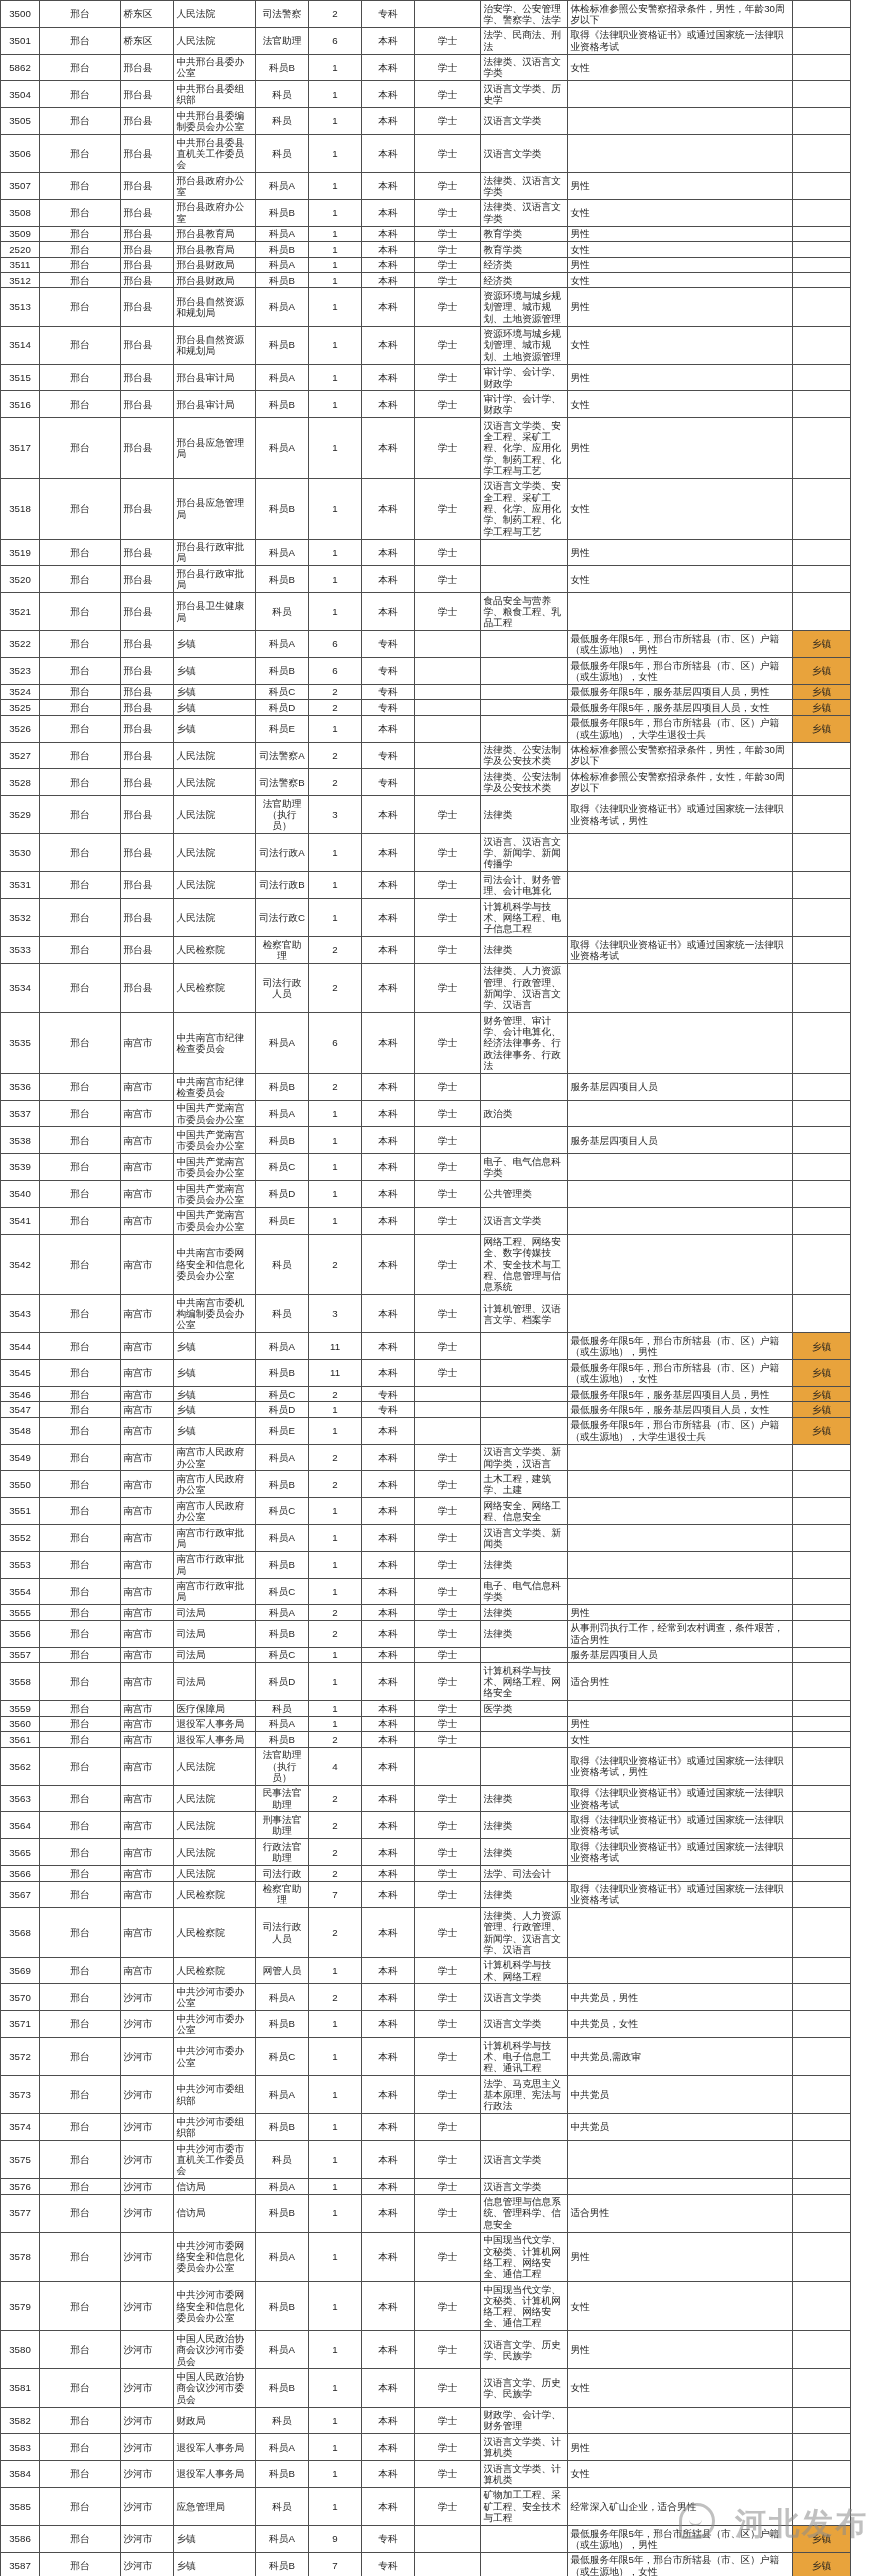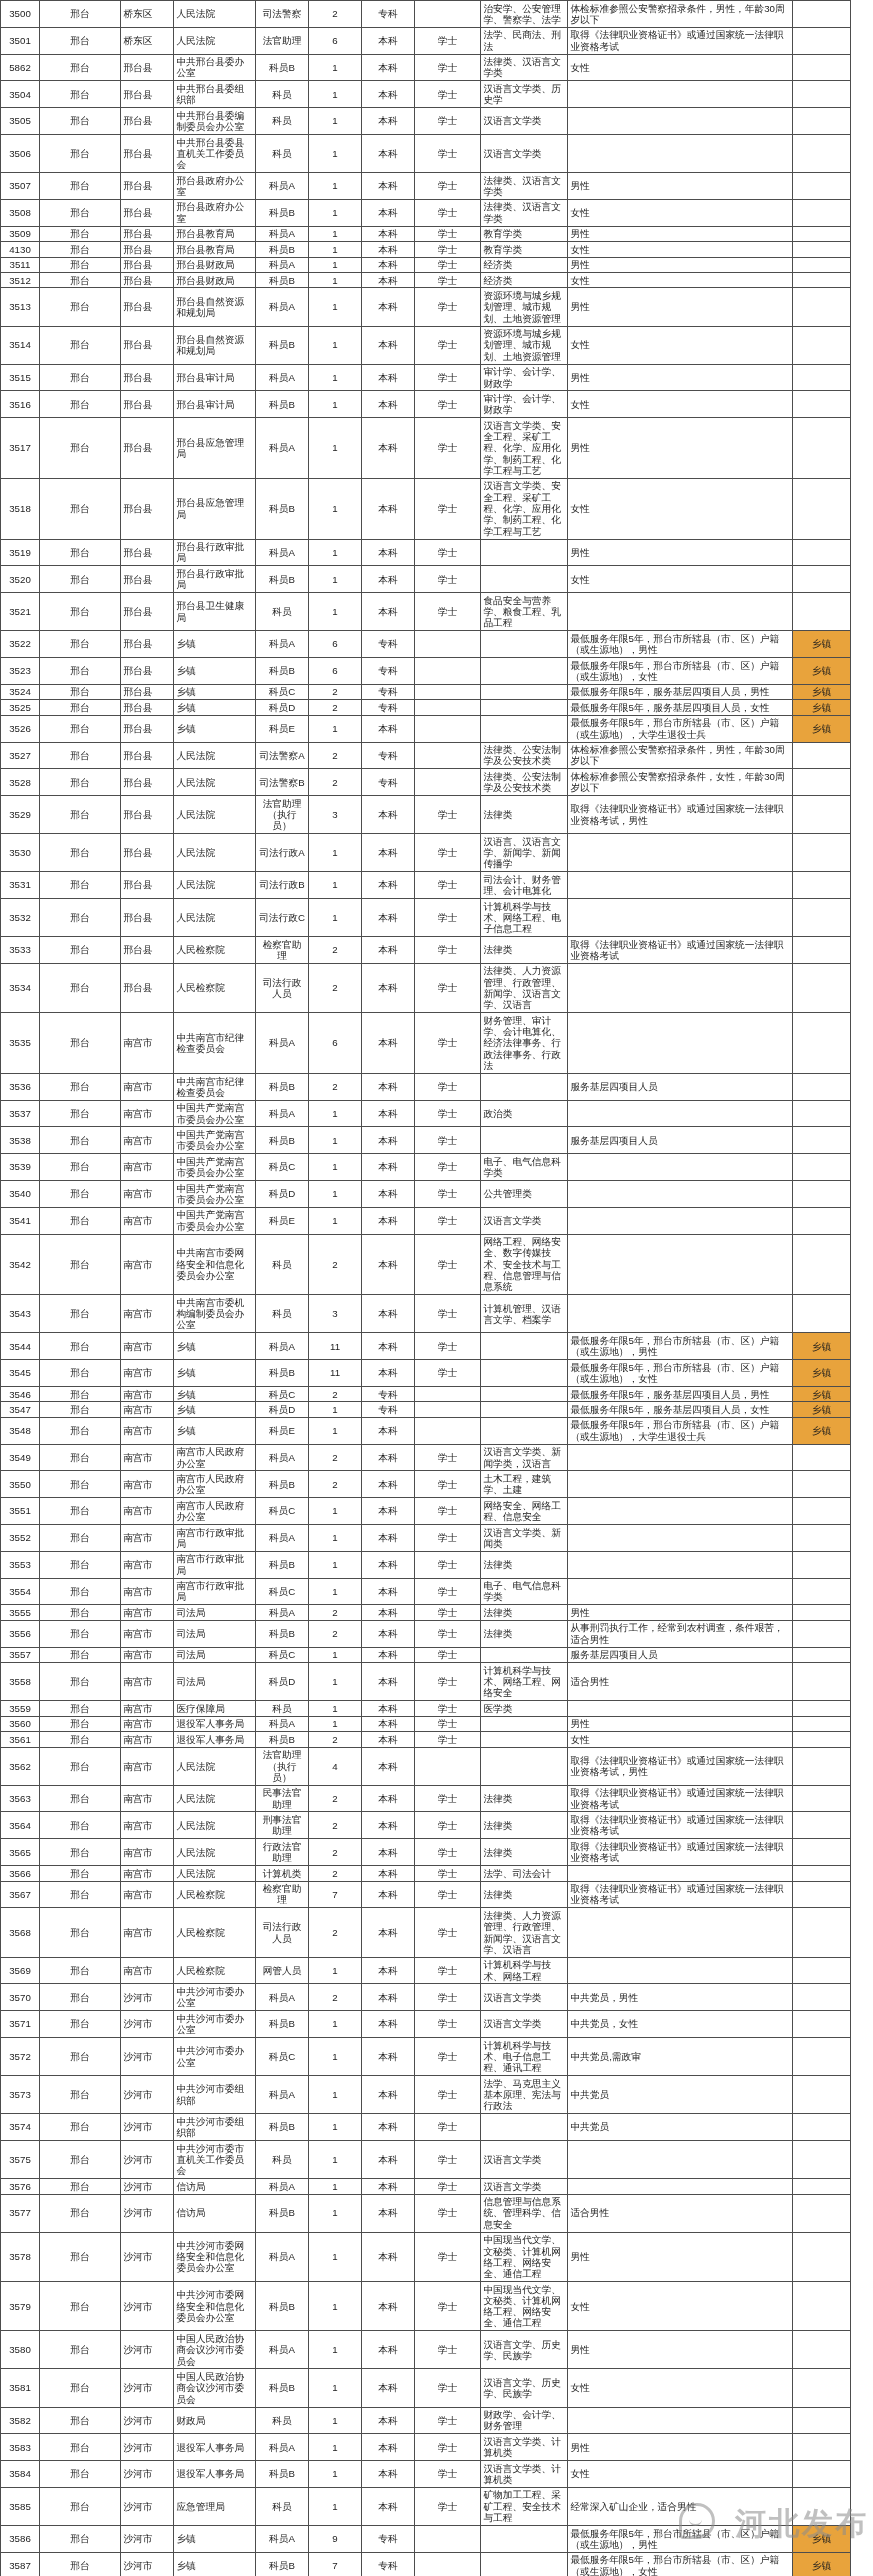--- a/index.html
+++ b/index.html
@@ -149,21 +149,21 @@
           <td class="c3">邢台县教育局</td>
           <td class="c4">科员A</td>
           <td class="c5">1</td>
           <td class="c6">本科</td>
           <td class="c7">学士</td>
           <td class="c8">教育学类</td>
           <td class="c9">男性</td>
           <td class="c10"></td>
         </tr>
         <tr>
-          <td class="c0">4130</td>
+          <td class="c0">2520</td>
           <td class="c1">邢台</td>
           <td class="c2">邢台县</td>
           <td class="c3">邢台县教育局</td>
           <td class="c4">科员B</td>
           <td class="c5">1</td>
           <td class="c6">本科</td>
           <td class="c7">学士</td>
           <td class="c8">教育学类</td>
           <td class="c9">女性</td>
           <td class="c10"></td>
@@ -881,21 +881,21 @@
           <td class="c7">学士</td>
           <td class="c8">法律类</td>
           <td class="c9">取得《法律职业资格证书》或通过国家统一法律职业资格考试</td>
           <td class="c10"></td>
         </tr>
         <tr>
           <td class="c0">3566</td>
           <td class="c1">邢台</td>
           <td class="c2">南宫市</td>
           <td class="c3">人民法院</td>
-          <td class="c4">计算机类</td>
+          <td class="c4">司法行政</td>
           <td class="c5">2</td>
           <td class="c6">本科</td>
           <td class="c7">学士</td>
           <td class="c8">法学、司法会计</td>
           <td class="c9"></td>
           <td class="c10"></td>
         </tr>
         <tr>
           <td class="c0">3567</td>
           <td class="c1">邢台</td>

